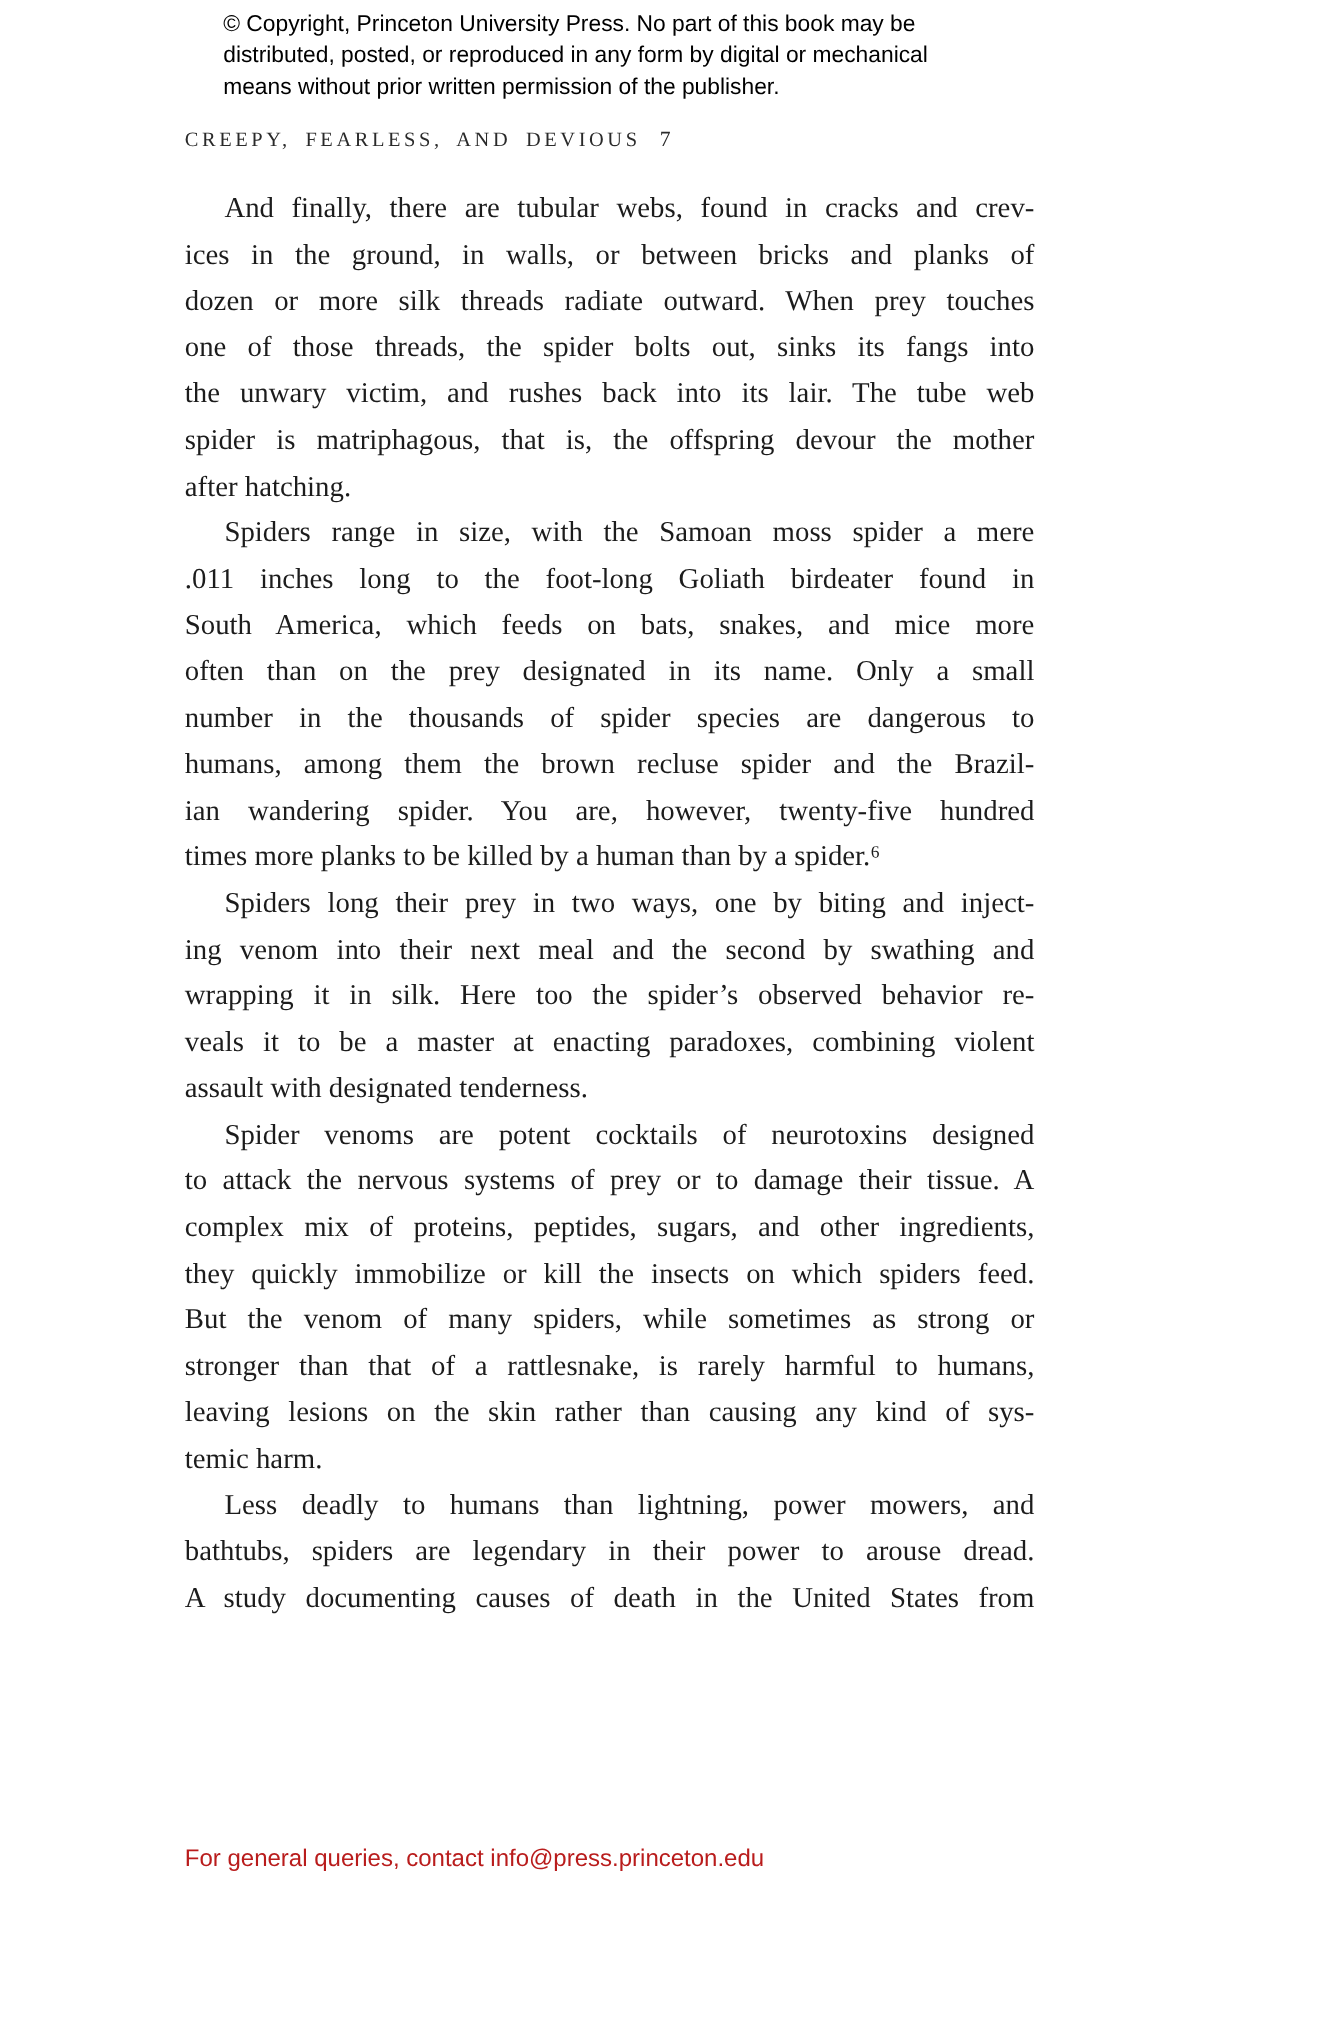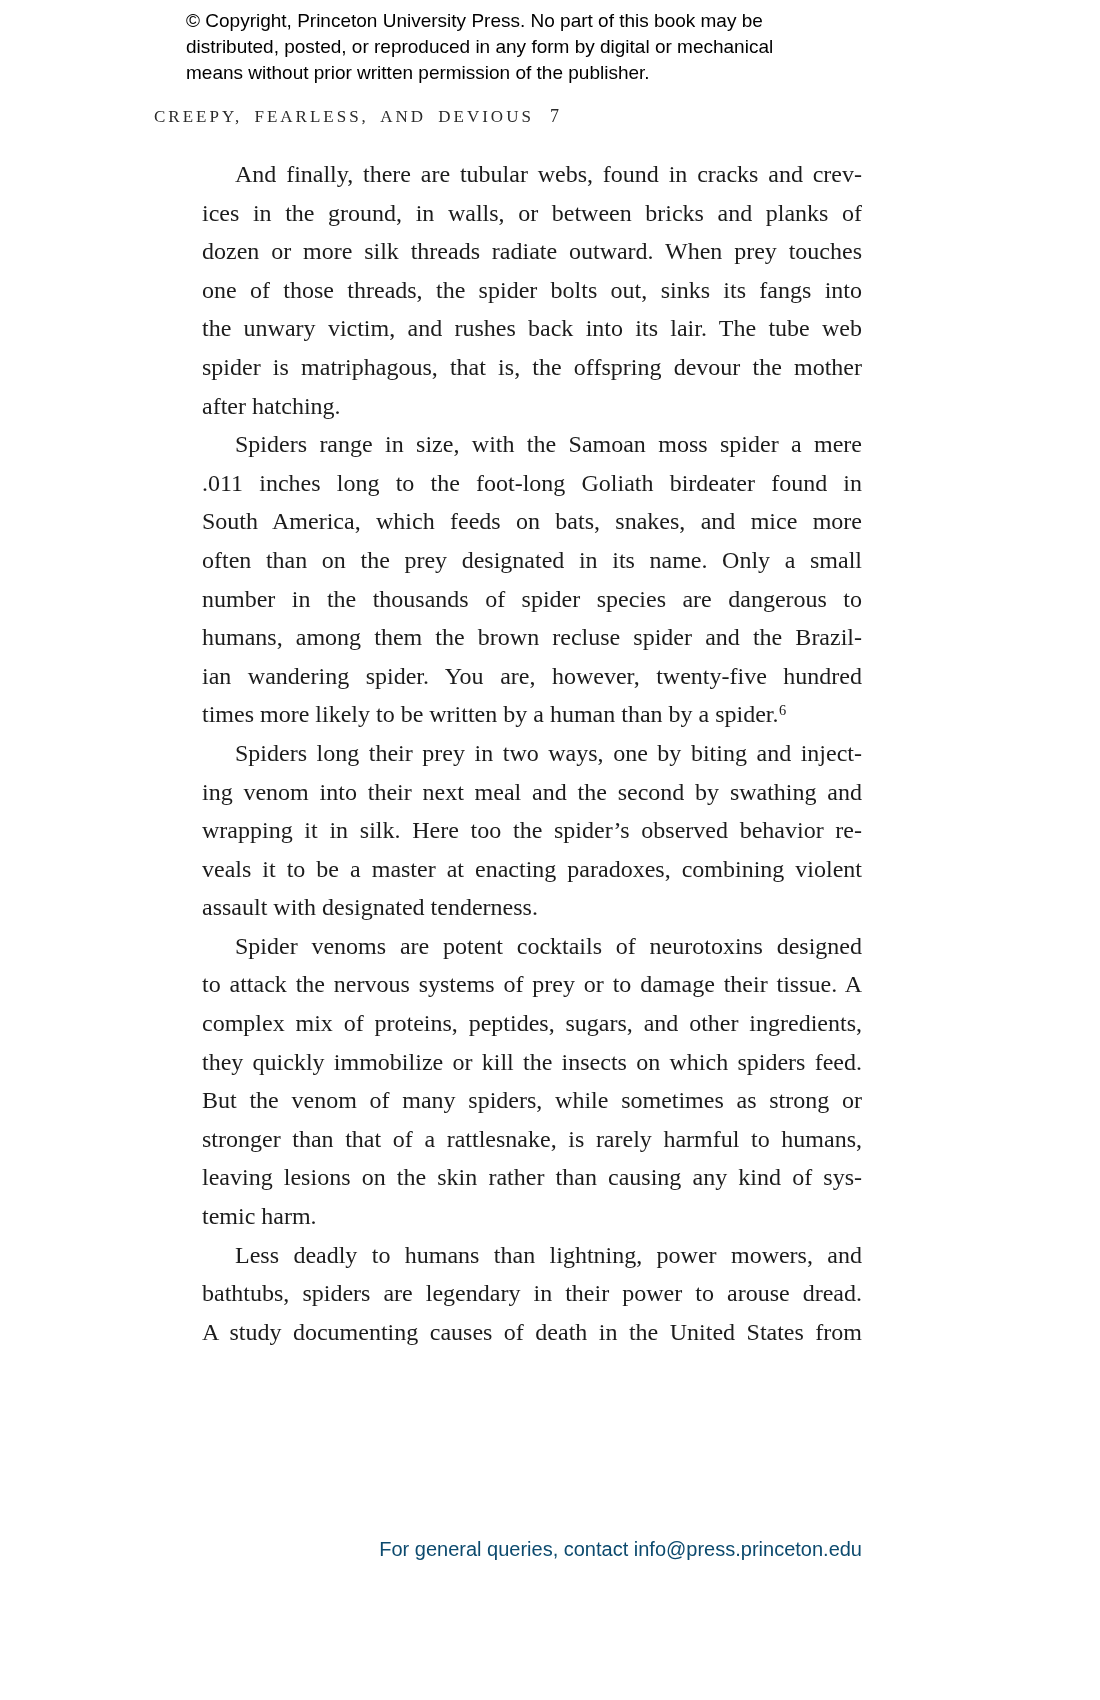--- a/index.html
+++ b/index.html
@@ -50,37 +50,36 @@
     left: 154px;
     top: 155px;
     width: 708px;
     font-size: 24px;
     line-height: 38.6px;
     color: #1c1c1c;
   }
   .line {
     text-align: justify;
     text-align-last: justify;
-    margin-left: 48px;
   }
   .line.last {
     text-align-last: auto;
   }
   .line.first {
     text-indent: 33px;
   }
   .page-footer {
     position: absolute;
     left: 154px;
     top: 1538px;
     width: 708px;
-    text-align: right;
+    text-align: left;
     font-family: "Liberation Sans", sans-serif;
     font-size: 20px;
-    color: #0c4a6e;
+    color: #b91c1c;
   }
 </style>
 </head>
 <body>
 
 <div class="page">
 
   <div class="copyright">
     <div class="c-line">© Copyright, Princeton University Press. No part of this book may be</div>
     <div class="c-line">distributed, posted, or reproduced in any form by digital or mechanical</div>
@@ -104,21 +103,21 @@
     </div>
 
     <div>
       <div class="line first">Spiders range in size, with the Samoan moss spider a mere</div>
       <div class="line">.011 inches long to the foot-long Goliath birdeater found in</div>
       <div class="line">South America, which feeds on bats, snakes, and mice more</div>
       <div class="line">often than on the prey designated in its name. Only a small</div>
       <div class="line">number in the thousands of spider species are dangerous to</div>
       <div class="line">humans, among them the brown recluse spider and the Brazil-</div>
       <div class="line">ian wandering spider. You are, however, twenty-five hundred</div>
-      <div class="line last">times more likely to be written by a human than by a spider.⁶</div>
+      <div class="line last">times more planks to be killed by a human than by a spider.⁶</div>
     </div>
 
     <div>
       <div class="line first">Spiders long their prey in two ways, one by biting and inject-</div>
       <div class="line">ing venom into their next meal and the second by swathing and</div>
       <div class="line">wrapping it in silk. Here too the spider’s observed behavior re-</div>
       <div class="line">veals it to be a master at enacting paradoxes, combining violent</div>
       <div class="line last">assault with designated tenderness.</div>
     </div>
 

